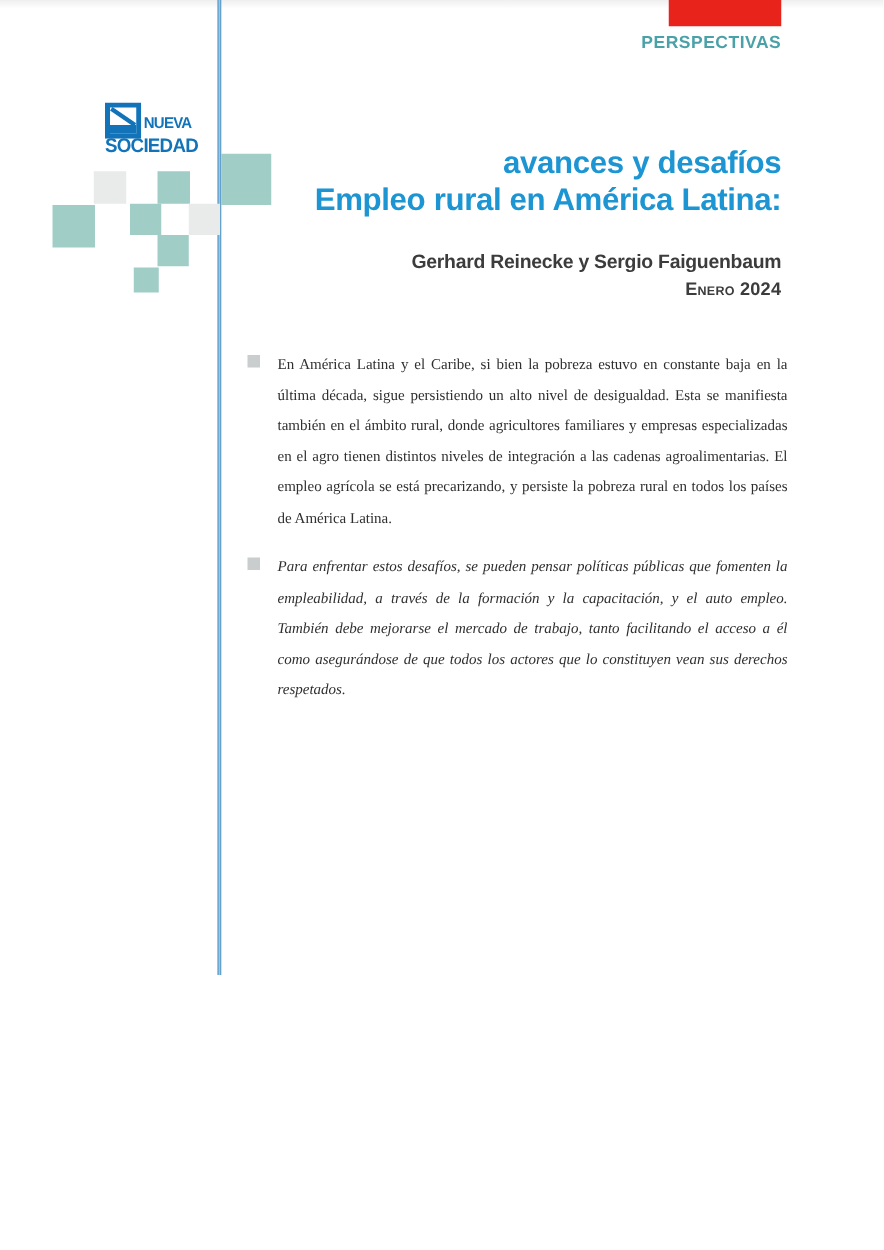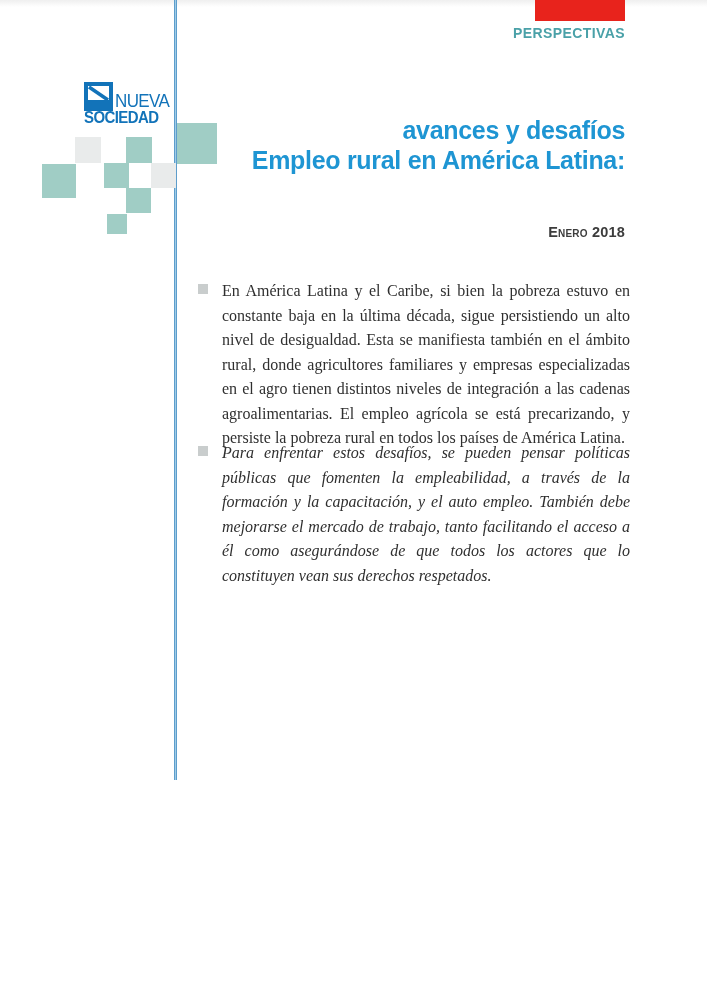--- a/index.html
+++ b/index.html
@@ -28,21 +28,21 @@
   
   .vline {
     position: absolute; left: 174px; top: 0; width: 3px; height: 1000px;
     background: linear-gradient(to right, #3c86bd, #9fcbe7 50%, #3c86bd);
   }
   
   .ns-logo { position: absolute; left: 84px; top: 82px; color: #1273b9; }
   .ns-row { display: flex; align-items: flex-start; }
   .ns-mark { width: 29px; height: 29px; display: block; }
   .ns-word1 {
-    font-size: 17px; font-weight: normal; letter-spacing: -0.6px;
+    font-size: 12px; font-weight: bold; letter-spacing: -0.6px;
     margin-left: 2px; margin-top: 9px; transform: scaleY(1.05); transform-origin: top left;
   }
   .ns-word2 {
     font-size: 15px; font-weight: bold; letter-spacing: -0.6px;
     margin-top: -3px; transform: scaleY(1.05); transform-origin: top left;
   }
   
   .sq { position: absolute; }
   .sq.teal { background: #a0cdc5; }
   .sq.gray { background: #e9ebeb; }
@@ -67,21 +67,21 @@
     position: absolute; left: 198px; width: 432px;
     display: flex; align-items: flex-start;
   }
   .para .bullet {
     flex: 0 0 auto; width: 10px; height: 10px; background: #c9cdcd;
     margin-top: 5px; margin-right: 14px;
   }
   .para .ptext {
     flex: 1 1 auto;
     font-family: "Liberation Serif", serif;
-    font-size: 16px; line-height: 24.5px; color: #2f2f2f;
+    font-size: 12px; line-height: 24.5px; color: #2f2f2f;
     text-align: justify;
   }
   .para1 { top: 279px; }
   .para2 { top: 441px; font-style: italic; }
   
   .fes-logo {
     position: absolute; left: 535px; top: 897px;
     color: #1d6fb5; font-weight: bold; font-size: 21px; line-height: 18.5px;
     letter-spacing: -0.8px; transform: scaleY(1.0); transform-origin: top left;
   }
@@ -120,21 +120,22 @@
   <div class="sq teal" style="left:126px; top:188px; width:25px; height:25px;"></div>
   <div class="sq teal" style="left:107px; top:214px; width:20px; height:20px;"></div>
 
   <div class="sq gray" style="left:100px; top:877px; width:26px; height:26px;"></div>
   <div class="sq gray" style="left:127px; top:902px; width:48px; height:51px;"></div>
 
   <div class="title">
     <div>avances y desafíos</div>
     <div>Empleo rural en América Latina:</div>
   </div>
-  <div class="pubdate">Enero 2018</div>
+  <div class="authors">Gerhard Reinecke y Sergio Faiguenbaum</div>
+  <div class="pubdate">Enero 2024</div>
 
   <div class="para para1">
     <div class="bullet"></div>
     <div class="ptext">En América Latina y el Caribe, si bien la pobreza estuvo en constante baja en la última década, sigue persistiendo un alto nivel de desigualdad. Esta se manifiesta también en el ámbito rural, donde agricultores familiares y empresas especializadas en el agro tienen distintos niveles de integración a las cadenas agroalimentarias. El empleo agrícola se está precarizando, y persiste la pobreza rural en todos los países de América Latina.</div>
   </div>
   <div class="para para2">
     <div class="bullet"></div>
     <div class="ptext">Para enfrentar estos desafíos, se pueden pensar políticas públicas que fomenten la empleabilidad, a través de la formación y la capacitación, y el auto empleo. También debe mejorarse el mercado de trabajo, tanto facilitando el acceso a él como asegurándose de que todos los actores que lo constituyen vean sus derechos respetados.</div>
   </div>
 

